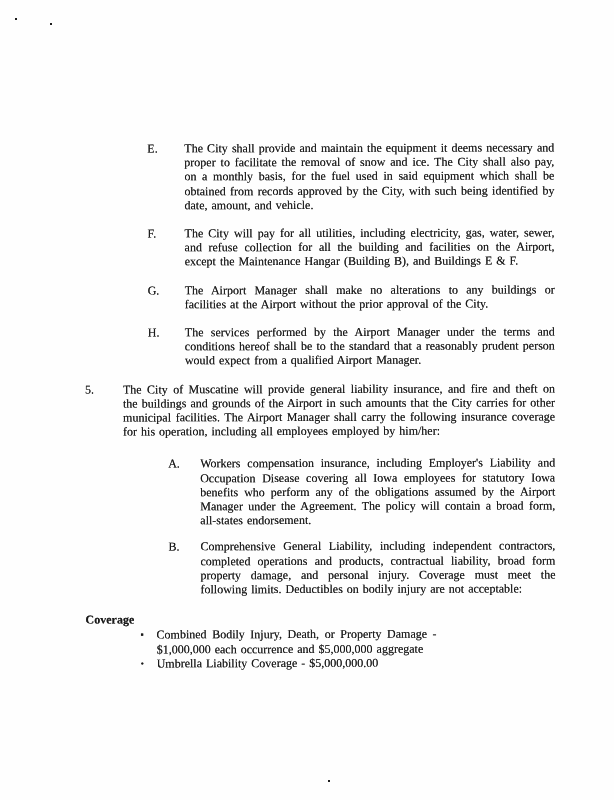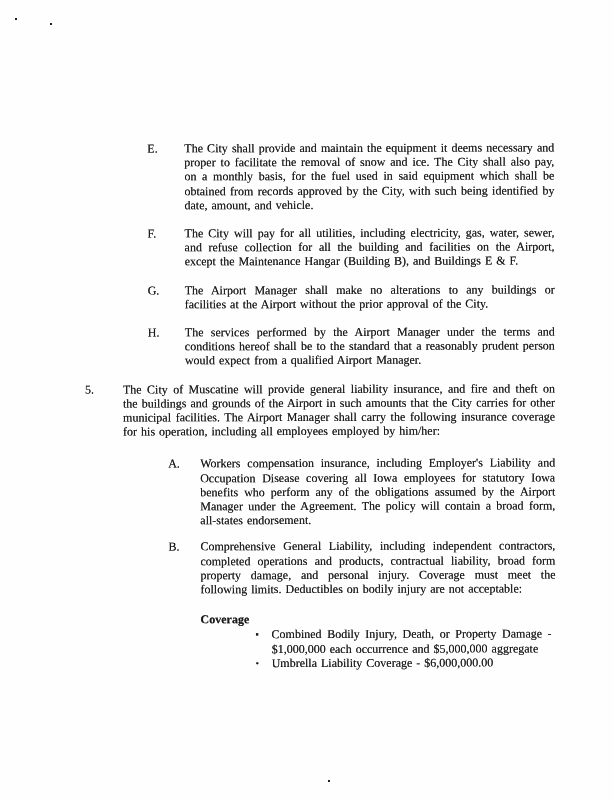--- a/index.html
+++ b/index.html
@@ -35,21 +35,21 @@
 
   .numbered-item { margin-bottom: 14px; }
   .numbered-item .label { flex: none; width: 38px; }
   .numbered-item .text { flex: 1; }
 
   .sub-item { margin-left: 83px; margin-bottom: 12px; }
   .sub-item .label { flex: none; width: 32px; }
   .sub-item .text { flex: 1; }
   .sub-item.first { margin-top: 18px; }
 
-  .coverage { margin-left: 115px; margin-top: 16px; }
+  .coverage { margin-top: 16px; }
   .coverage-heading { font-weight: bold; margin-bottom: 1px; }
   .bullet-list { margin-left: 55px; width: 296px; }
   .bullet-row { display: flex; }
   .bullet-row .marker { flex: none; width: 16px; font-size: 9px; line-height: 14.2px; }
   .bullet-row .text { flex: 1; }
 
   .speck {
     position: absolute;
     background: #1d1d1d;
     width: 2px;
@@ -107,19 +107,19 @@
 
     <div class="coverage">
       <div class="coverage-heading">Coverage</div>
       <div class="bullet-list">
         <div class="bullet-row">
           <div class="marker">▪</div>
           <div class="text para">Combined Bodily Injury, Death, or Property Damage - $1,000,000 each occurrence and $5,000,000 aggregate</div>
         </div>
         <div class="bullet-row">
           <div class="marker">•</div>
-          <div class="text para">Umbrella Liability Coverage - $6,000,000.00</div>
+          <div class="text para">Umbrella Liability Coverage - $5,000,000.00</div>
         </div>
       </div>
     </div>
 
   </div>
 </div>
 
 </body></html>

